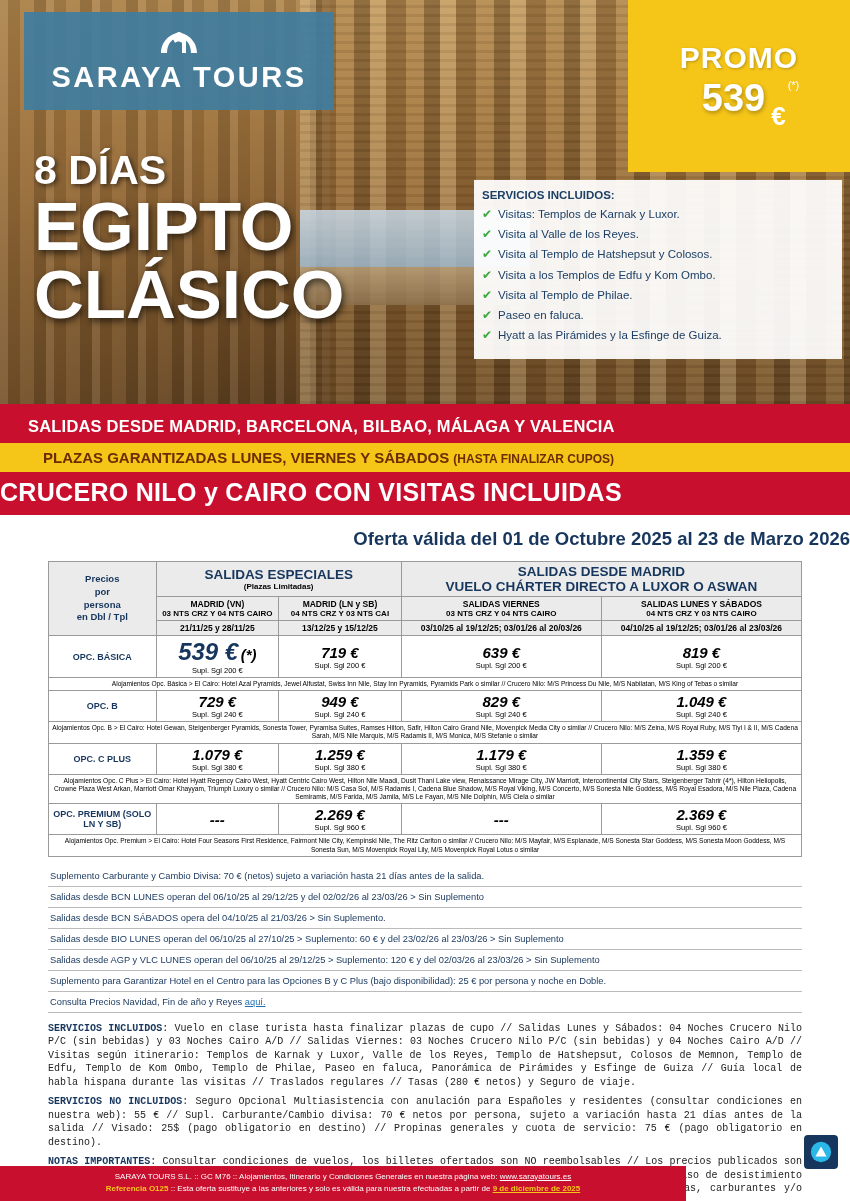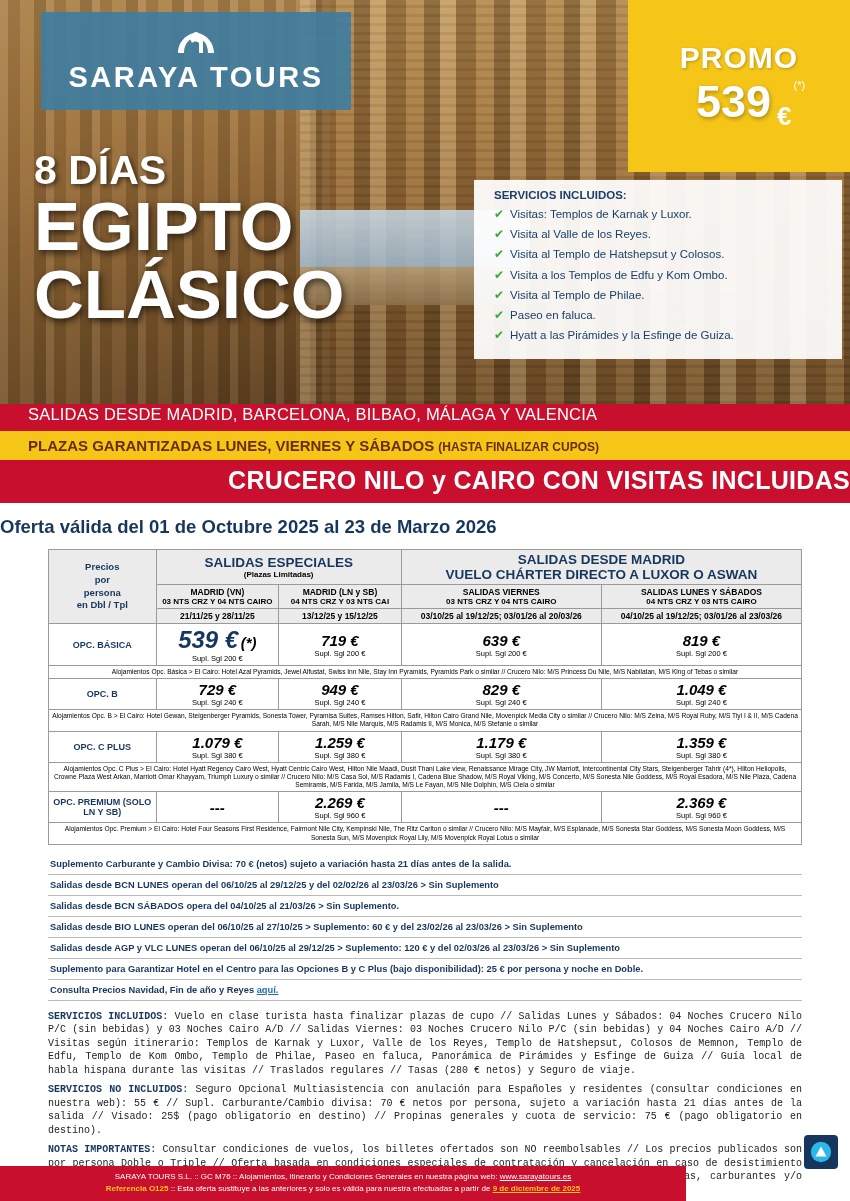--- a/index.html
+++ b/index.html
@@ -65,21 +65,21 @@
     opacity: .85;
   }
   .hero-sky::after {
     content:"";
     position:absolute; left:0; right:0; bottom:0; height:38px;
     background: linear-gradient(180deg, #b9a07a 0%, #8f7450 100%);
   }
 
   .logo-box {
     position: absolute;
-    left: 41px; top: 12px;
+    left: 24px; top: 12px;
     width: 310px; height: 98px;
     background: rgba(64,125,160,.92);
     display: flex;
     flex-direction: column;
     align-items: center;
     justify-content: center;
     gap: 2px;
   }
   .logo-mark { width: 52px; height: 30px; }
   .logo-text {
@@ -117,67 +117,67 @@
   }
   .promo-label {
     font-size: 30px; font-weight: bold; letter-spacing: 1px;
     text-shadow: 1px 1px 3px rgba(0,0,0,.25);
   }
   .promo-price-row {
     display: flex; align-items: flex-start; justify-content: center;
     margin-top: 4px;
   }
   .promo-price {
-    font-size: 45px; font-weight: bold; line-height: 1;
+    font-size: 38px; font-weight: bold; line-height: 1;
     text-shadow: 1px 2px 4px rgba(0,0,0,.3);
     margin-left: 23px;
   }
   .promo-cur {
     font-size: 26px; font-weight: bold; margin-left: 6px; margin-top: 22px;
   }
   .promo-ast { font-size: 11px; margin-top: 0px; margin-left: 2px; }
 
   .services-box {
     position: absolute;
     right: 8px; top: 180px;
     width: 368px;
     background: rgba(255,255,255,.93);
-    padding: 9px 10px 10px 20px;
+    padding: 9px 10px 10px 8px;
   }
   .services-title {
     font-size: 11.5px; font-weight: bold; color: #1b3f66; margin-bottom: 7px;
   }
   .service-item {
     display: flex; align-items: flex-start; gap: 6px;
     font-size: 11.5px; color: #1b3f66; margin-bottom: 7px;
   }
   .check { color: #3aa83a; font-size: 12px; line-height: 1.1; }
 
   
   .band-red {
     background: #c8102e; color: #fff;
-    font-size: 16.5px; font-weight: normal;
-    padding: 1px 0 7px 28px;
+    font-size: 16.5px; font-weight: bold;
+    padding: 13px 0 7px 28px;
     letter-spacing: .2px;
   }
   .band-yellow {
     background: #f5c518; color: #6b2d00;
     font-size: 15px; font-weight: bold;
-    padding: 6px 0 6px 28px;
+    padding: 6px 0 6px 43px;
   }
   .band-yellow .small { font-size: 12px; font-weight: bold; }
   .band-big {
     background: #c8102e; color: #fff;
     font-size: 25px; font-weight: bold;
-    text-align: right; padding: 6px 0 8px;
+    text-align: left; padding: 6px 0 8px;
     letter-spacing: .3px;
   }
 
   .offer-valid {
-    text-align: left;
+    text-align: right;
     font-size: 18.5px;
     font-weight: bold;
     color: #17365d;
     padding: 13px 0 11px;
   }
 
   
   .table-wrap { padding: 0 48px; }
   table.prices {
     width: 100%;
@@ -207,21 +207,21 @@
   .price.big { font-size: 24px; color: #17365d; }
   .supl { font-size: 7.5px; }
   .note-row td {
     font-size: 6.6px; text-align: left; line-height: 1.25;
     padding: 2px 4px; border: 1px solid #9a9a9a;
   }
 
   
   .lines { padding: 9px 48px 0; }
   .line {
-    font-size: 9.3px; font-weight: bold; color: #17365d;
+    font-size: 9.3px; font-weight: normal; color: #17365d;
     border-bottom: 1px solid #bbb;
     padding: 5px 2px 5px 2px;
   }
   .line a { color: #1f6fb2; }
 
   
   .fine { padding: 9px 48px 0; }
   .fine p {
     margin: 0 0 6px 0;
     font-size: 10px;

